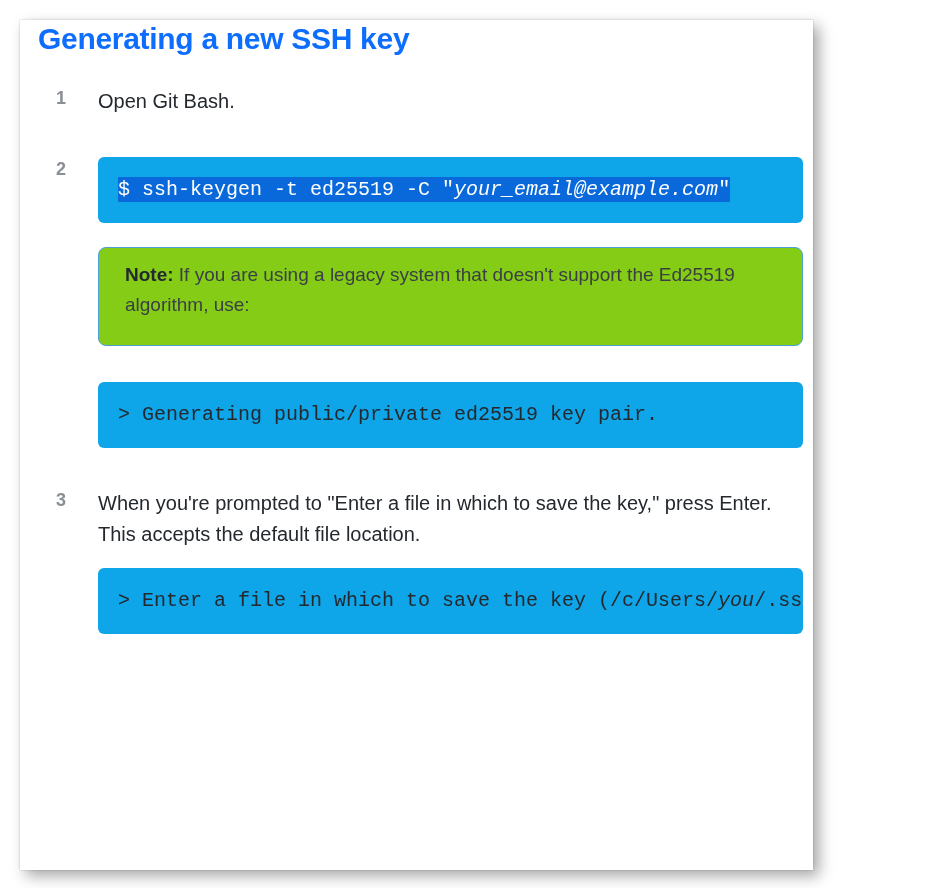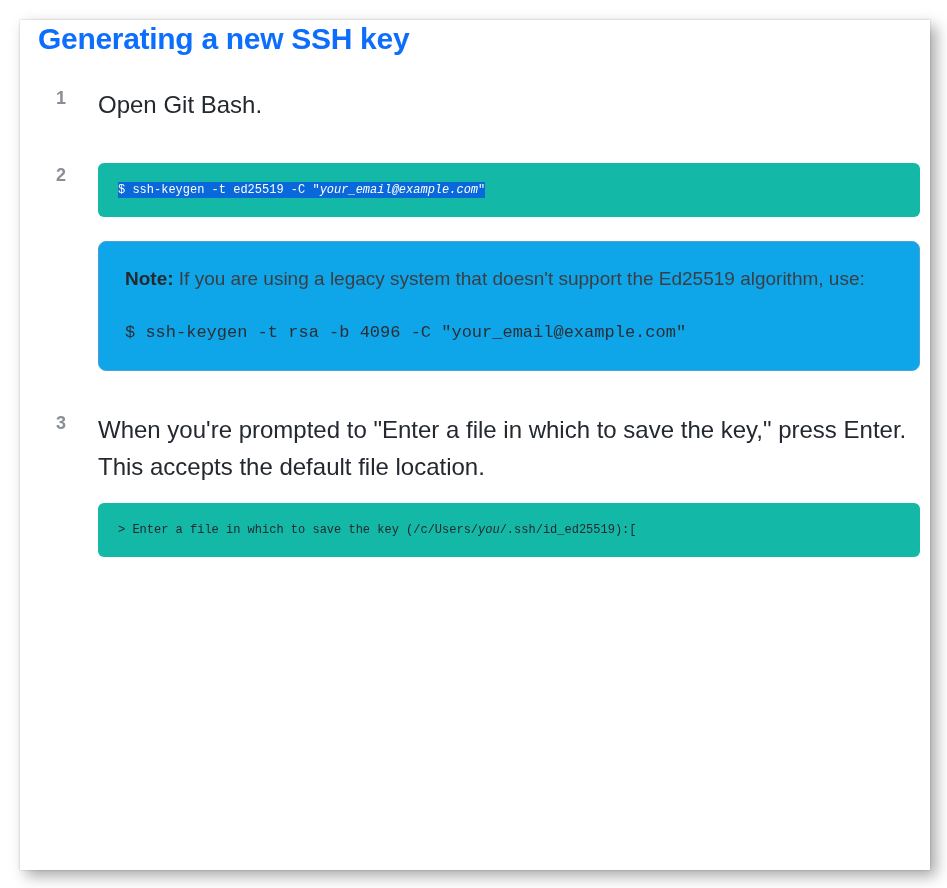--- a/index.html
+++ b/index.html
@@ -5,21 +5,21 @@
   * { box-sizing: border-box; }
   body {
     margin: 0;
     padding: 20px 30px 20px 20px;
     font-family: -apple-system, BlinkMacSystemFont, "Segoe UI", Helvetica, Arial, sans-serif;
     background: #fff;
     width: 947px;
   }
   .page {
     background: #fff;
-    width: 910px;
+    width: 793px;
     padding: 0 10px 0 18px;
     box-shadow: 6px 6px 14px rgba(0,0,0,0.35), 0 0 2px rgba(0,0,0,0.2);
     overflow: hidden;
     height: 850px;
     position: relative;
   }
   h1.page-title {
     color: #0d6efd;
     font-weight: 600;
     font-size: 30px;
@@ -41,48 +41,48 @@
   ol.steps > li::before {
     content: counter(step);
     position: absolute;
     left: 18px;
     top: 2px;
     font-size: 18px;
     font-weight: 600;
     color: #8a8f96;
   }
   .step-text {
-    font-size: 24px;
+    font-size: 20px;
     color: #24292f;
     line-height: 1.55;
     margin: 0 0 18px 0;
   }
   .code-block {
-    background: #14b8a6;
+    background: #0ea5e9;
     border-radius: 6px;
     padding: 18px 20px;
     font-family: "SFMono-Regular", Consolas, "Liberation Mono", Menlo, monospace;
-    font-size: 12px;
+    font-size: 20px;
     color: #24292f;
     margin: 0 0 24px 0;
     white-space: nowrap;
     overflow: hidden;
     line-height: 1.5;
   }
   .code-block .hl {
     background: #0969da;
     color: #fff;
     padding: 1px 0;
   }
   .code-block .hl .it { font-style: italic; }
   .note-box {
-    background: #0ea5e9;
+    background: #84cc16;
     border: 1px solid #4ba0d8;
     border-radius: 8px;
-    padding: 22px 26px 24px 26px;
+    padding: 12px 26px 24px 26px;
     margin: 10px 0 36px 0;
     font-size: 19px;
     color: #3b3f45;
     line-height: 1.6;
   }
   .note-box .label { font-weight: 700; color: #24292f; }
   .note-box .note-code {
     font-family: "SFMono-Regular", Consolas, "Liberation Mono", Menlo, monospace;
     font-size: 17px;
     color: #2b2f34;
@@ -104,24 +104,24 @@
     </li>
 
     <li>
 
       <div class="code-block"><span class="hl"><span>$</span><span> ssh-keygen -t ed25519 -C "</span><span class="it">your_email@example.com</span><span>"</span></span></div>
 
       <div class="note-box">
         <div>
           <span class="label">Note:</span><span> If you are using a legacy system that doesn't support the Ed25519 algorithm, use:</span>
         </div>
-        <div class="note-code">$ ssh-keygen -t rsa -b 4096 -C "your_email@example.com"</div>
       </div>
 
 
+      <div class="code-block">&gt; Generating public/private ed25519 key pair.</div>
     </li>
 
     <li>
       <p class="step-text">When you're prompted to "Enter a file in which to save the key," press Enter. This accepts the default file location.</p>
 
       <div class="code-block"><span>&gt; Enter a file in which to save the key (/c/Users/</span><span style="font-style:italic">you</span><span>/.ssh/id_ed25519):[</span></div>
     </li>
 
   </ol>
 

